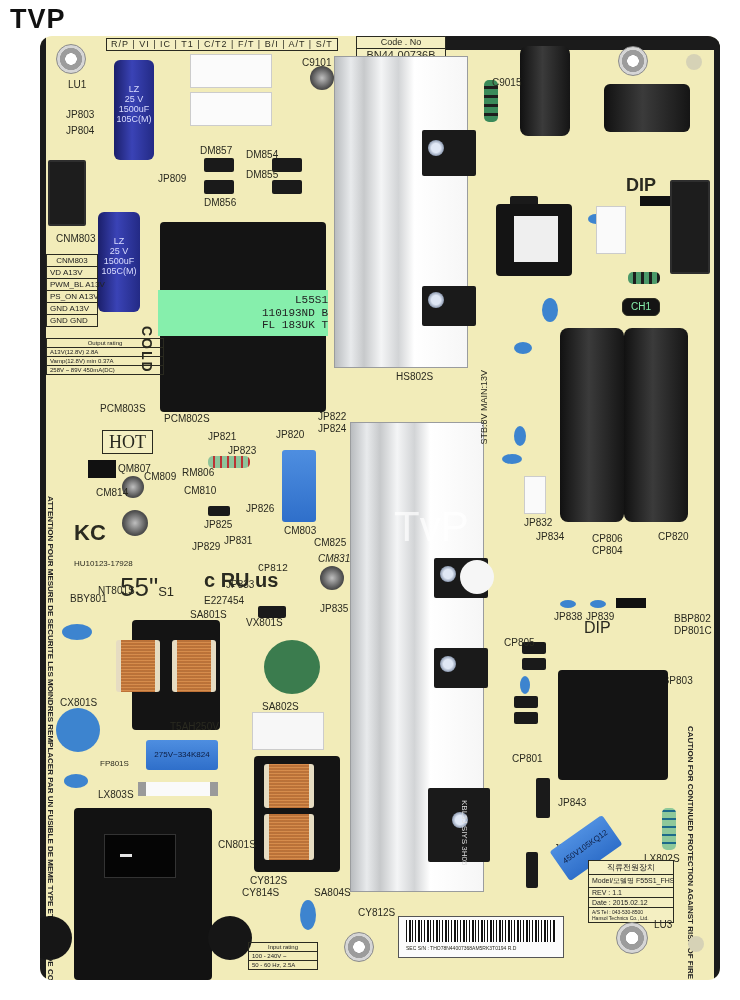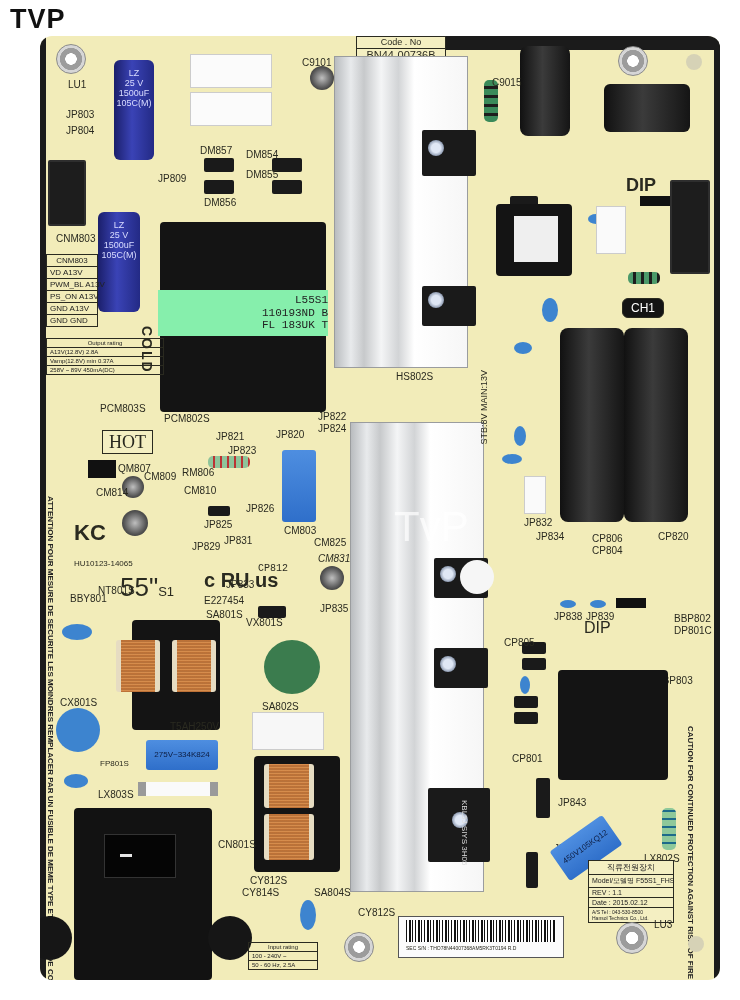--- a/index.html
+++ b/index.html
@@ -5,21 +5,21 @@
   * { box-sizing: border-box; margin: 0; padding: 0; }
   html, body { width: 740px; height: 1000px; background: #ffffff; overflow: hidden; }
   body { position: relative; font-family: "Liberation Sans", sans-serif; }
   .watermark { position: absolute; left: 10px; top: 4px; font-size: 27px; font-weight: bold; color: #111; letter-spacing: 1px; }
   .board { position: absolute; left: 40px; top: 36px; width: 680px; height: 944px; background: #f2ecb9; border-radius: 12px; overflow: hidden; }
   .abs { position: absolute; }
   .silk { position: absolute; font-family: "Liberation Sans", sans-serif; font-size: 10px; color: #2a2a20; white-space: nowrap; line-height: 1; }
   .box-label { border: 1px solid #2a2a20; padding: 1px 4px; background: #f4efc2; }
   .trace { position: absolute; background: #1b1b1b; }
   .heatsink { position: absolute; background: linear-gradient(90deg,#b9bcbf 0%,#e8eaec 12%,#c7c9cb 22%,#f4f5f6 35%,#d2d4d6 48%,#ffffff 60%,#f6f6f6 100%); border: 1px solid #9a9c9e; }
-  .cap-blue { position: absolute; background: linear-gradient(90deg,#1b1f6b,#3a43b6 45%,#232a85); border-radius: 6px; color: #d9dcff; font-size: 9px; text-align: center; padding-top: 8px; }
+  .cap-blue { position: absolute; background: linear-gradient(90deg,#1b1f6b,#3a43b6 45%,#232a85); border-radius: 6px; color: #d9dcff; font-size: 9px; text-align: center; padding-top: 24px; }
   .cap-black { position: absolute; background: linear-gradient(90deg,#111,#3b3b3b 45%,#151515); border-radius: 8px; }
   .cap-small { position: absolute; background: radial-gradient(circle,#bfbfbf 0%,#555 60%,#1d1d1d 100%); border-radius: 50%; }
   .xfmr { position: absolute; background: #141414; border-radius: 4px; }
   .xfmr-label { position: absolute; background: #86efac; color: #222; font-family: "Liberation Mono", monospace; font-size: 11px; text-align: right; line-height: 1.15; }
   .coil { position: absolute; background: repeating-linear-gradient(0deg,#b0642c 0px,#e39a57 2px,#8d4a1d 3px); border-left: 5px solid #e6dcc2; border-right: 5px solid #e6dcc2; border-radius: 3px; }
   .xcap { position: absolute; background: linear-gradient(180deg,#4e8ee0,#2f6fca); border-radius: 3px; color: #0d1d42; font-size: 8px; text-align: center; }
   .diode { position: absolute; background: #1a1a1a; border-radius: 2px; }
   .connector { position: absolute; background: #1d1d1d; border: 2px solid #2e2e2e; border-radius: 2px; }
   .ceramic { position: absolute; background: #3d84cf; border-radius: 50%; }
   .lug { position: absolute; background: radial-gradient(circle,#ffffff 0 28%,#9c9c9c 30% 55%,#d6d6d6 57% 100%); border-radius: 50%; border: 1px solid #8a8a8a; }
@@ -36,20 +36,23 @@
   .info-table div { border-bottom: 1px solid #2a2a20; padding: 1px 3px; white-space: nowrap; }
   .vtext { position: absolute; font-size: 8px; color: #222; writing-mode: vertical-rl; white-space: nowrap; }
 </style>
 </head>
 <body>
 
 <div class="watermark">TVP</div>
 
 <div class="board">
 
+  <div class="silk box-label" style="left:66px;top:2px;font-size:9px;letter-spacing:1px;">
+    <span>R/P</span> | <span>VI</span> | <span>IC</span> | <span>T1</span> | <span>C/T2</span> | <span>F/T</span> | <span>B/I</span> | <span>A/T</span> | <span>S/T</span>
+  </div>
   <div class="trace" style="left:400px;top:0;width:280px;height:14px;"></div>
   <div class="silk box-label" style="left:316px;top:0px;width:90px;text-align:center;font-size:9px;">Code . No</div>
   <div class="silk box-label" style="left:316px;top:12px;width:90px;text-align:center;font-size:11px;">BN44-00736B</div>
 
   <div class="lug" style="left:16px;top:8px;width:30px;height:30px;"></div>
   <div class="silk" style="left:28px;top:44px;">LU1</div>
   <div class="lug" style="left:578px;top:10px;width:30px;height:30px;"></div>
   <div class="hole" style="left:646px;top:18px;width:16px;height:16px;"></div>
 
   <div class="silk" style="left:26px;top:74px;">JP803</div>
@@ -124,29 +127,29 @@
   <div class="silk" style="left:586px;top:140px;font-size:18px;font-weight:bold;">DIP</div>
   <div class="abs" style="left:600px;top:160px;width:38px;height:10px;background:#111;"></div>
   <div class="connector" style="left:630px;top:144px;width:40px;height:94px;"></div>
   <div class="ceramic" style="left:548px;top:178px;width:16px;height:10px;"></div>
 
   <div class="xfmr" style="left:456px;top:168px;width:76px;height:72px;"></div>
   <div class="abs" style="left:474px;top:180px;width:44px;height:46px;background:#efefef;"></div>
   <div class="abs" style="left:556px;top:170px;width:30px;height:48px;background:#fafafa;border:1px solid #ccc;"></div>
   <div class="resistor" style="left:588px;top:236px;width:32px;height:12px;background:repeating-linear-gradient(90deg,#4c9a6a 0 5px,#1d1d1d 5px 8px);"></div>
   <div class="silk" style="left:590px;top:250px;margin-top:44px;">L9001C</div>
-  <div class="silk box-label" style="left:582px;top:262px;font-size:12px;background:#141414;color:#ffffff;border-radius:6px;padding:3px 8px;">CH1</div>
+  <div class="silk box-label" style="left:582px;top:262px;font-size:10px;background:#141414;color:#86efac;border-radius:6px;padding:3px 8px;">CH1</div>
   <div class="ceramic" style="left:502px;top:262px;width:16px;height:24px;"></div>
   <div class="ceramic" style="left:474px;top:306px;width:18px;height:12px;"></div>
 
   <div class="silk box-label" style="left:62px;top:394px;font-size:18px;padding:2px 6px;font-family:Liberation Serif, serif;">HOT</div>
   <div class="trace" style="left:0;top:0;width:6px;height:944px;"></div>
   <div class="silk" style="left:60px;top:368px;">PCM803S</div>
   <div class="silk" style="left:124px;top:378px;">PCM802S</div>
-  <div class="silk" style="left:176px;top:396px;text-align:center;">JP821</div>
+  <div class="silk" style="left:168px;top:396px;text-align:center;">JP821</div>
   <div class="silk" style="left:236px;top:394px;">JP820</div>
   <div class="silk" style="left:188px;top:410px;">JP823</div>
   <div class="resistor" style="left:168px;top:420px;width:42px;height:12px;background:repeating-linear-gradient(90deg,#8fc49a 0 5px,#b33 5px 7px);"></div>
   <div class="silk" style="left:142px;top:432px;">RM806</div>
   <div class="abs" style="left:48px;top:424px;width:28px;height:18px;background:#111;"></div>
   <div class="silk" style="left:78px;top:428px;">QM807</div>
   <div class="cap-small" style="left:82px;top:440px;width:22px;height:22px;"></div>
   <div class="silk" style="left:56px;top:452px;">CM814</div>
   <div class="silk" style="left:104px;top:436px;">CM809</div>
   <div class="silk" style="left:144px;top:450px;">CM810</div>
@@ -156,21 +159,21 @@
   <div class="silk" style="left:206px;top:468px;">JP826</div>
 
   <div class="xcap" style="left:242px;top:414px;width:34px;height:72px;"></div>
   <div class="silk" style="left:244px;top:490px;">CM803</div>
   <div class="silk" style="left:278px;top:376px;">JP822</div>
   <div class="silk" style="left:278px;top:388px;">JP824</div>
 
   <div class="vtext" style="left:6px;top:460px;height:180px;font-size:8px;font-weight:bold;">ATTENTION POUR MESURE DE SECURITE LES MOINDRES REMPLACER PAR UN FUSIBLE DE MEME TYPE ET VALEUR DE COURANT</div>
 
   <div class="silk" style="left:34px;top:486px;font-size:22px;font-weight:bold;">KC</div>
-  <div class="silk" style="left:34px;top:524px;font-size:8px;">HU10123-14065</div>
+  <div class="silk" style="left:34px;top:524px;font-size:8px;">HU10123-17928</div>
   <div class="silk" style="left:80px;top:538px;font-size:26px;"><span>55"</span><span style="font-size:13px;">S1</span></div>
   <div class="silk" style="left:164px;top:534px;font-size:20px;font-weight:bold;">c RU us</div>
   <div class="silk" style="left:164px;top:560px;">E227454</div>
   <div class="silk" style="left:184px;top:500px;">JP831</div>
   <div class="silk" style="left:186px;top:512px;margin-top:32px;">JP833</div>
   <div class="silk" style="left:152px;top:506px;">JP829</div>
   <div class="silk" style="left:274px;top:502px;">CM825</div>
   <div class="cap-small" style="left:280px;top:530px;width:24px;height:24px;"></div>
   <div class="silk" style="left:278px;top:518px;font-style:italic;">CM831</div>
   <div class="diode" style="left:218px;top:570px;width:28px;height:12px;"></div>
@@ -228,21 +231,21 @@
   <div class="xcap" style="left:514px;top:794px;width:64px;height:36px;transform:rotate(-35deg);padding-top:12px;">450V105KQ12</div>
   <div class="resistor" style="left:622px;top:772px;width:14px;height:42px;background:repeating-linear-gradient(0deg,#8ec89a 0 6px,#1d6a8a 6px 8px);"></div>
   <div class="silk" style="left:604px;top:818px;">LX802S</div>
   <div class="diode" style="left:486px;top:816px;width:12px;height:36px;"></div>
 
   <div class="ceramic" style="left:22px;top:588px;width:30px;height:16px;"></div>
   <div class="silk" style="left:58px;top:550px;">NT801S</div>
   <div class="xfmr" style="left:92px;top:584px;width:88px;height:110px;"></div>
   <div class="coil" style="left:76px;top:604px;width:44px;height:52px;"></div>
   <div class="coil" style="left:132px;top:604px;width:44px;height:52px;"></div>
-  <div class="silk" style="left:166px;top:574px;">SA801S</div>
+  <div class="silk" style="left:150px;top:574px;">SA801S</div>
   <div class="silk" style="left:206px;top:582px;">VX801S</div>
   <div class="mov" style="left:224px;top:604px;width:56px;height:54px;"></div>
   <div class="silk" style="left:20px;top:662px;">CX801S</div>
   <div class="ceramic" style="left:16px;top:672px;width:44px;height:44px;"></div>
   <div class="silk" style="left:130px;top:686px;">T5AH250V</div>
   <div class="xcap" style="left:106px;top:704px;width:72px;height:30px;padding-top:10px;">275V~334K824</div>
   <div class="silk" style="left:222px;top:666px;">SA802S</div>
   <div class="abs" style="left:212px;top:676px;width:72px;height:38px;background:#f7f7f7;border:1px solid #ccc;"></div>
   <div class="silk" style="left:60px;top:724px;font-size:8px;">FP801S</div>
   <div class="ceramic" style="left:24px;top:738px;width:24px;height:14px;"></div>

